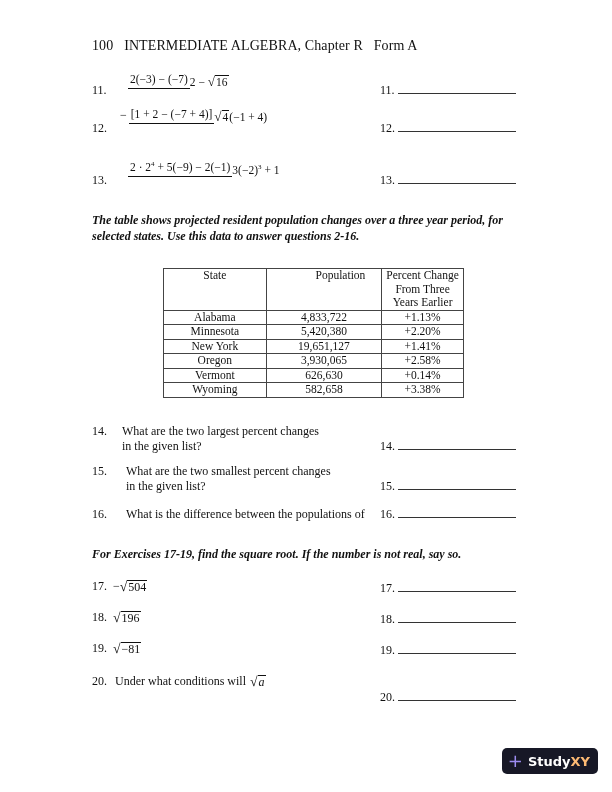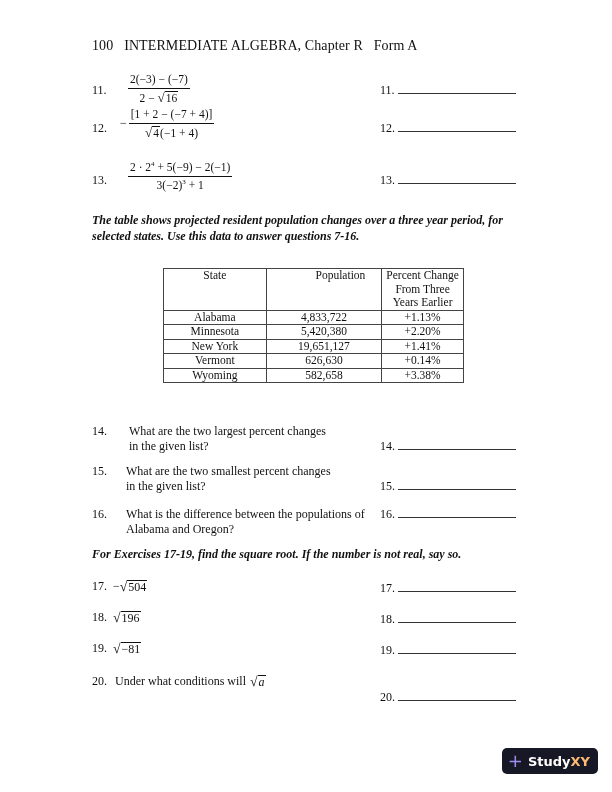--- a/index.html
+++ b/index.html
@@ -3,21 +3,21 @@
 <meta charset="utf-8">
 <style>
   html, body { margin: 0; padding: 0; }
   body {
     width: 612px; height: 792px; background: #ffffff; position: relative; overflow: hidden;
     font-family: "Liberation Serif", serif; color: #111; font-size: 12px;
   }
   .abs { position: absolute; }
   .header { left: 92px; top: 38px; font-size: 14px; letter-spacing: 0.1px; }
   .qnum { font-size: 12px; }
-  .frac { display: inline-flex; flex-direction: column; align-items: center; font-size: 11.5px; line-height: 1.1; }
+  .frac { display: inline-flex; flex-direction: row; align-items: center; font-size: 11.5px; line-height: 1.1; }
   .frac .num { padding: 0 2px 2px 2px; border-bottom: 1px solid #111; white-space: nowrap; }
   .frac .den { padding-top: 2px; white-space: nowrap; }
   .sqrt { display: inline-flex; align-items: flex-end; }
   .sqrt .rad { font-size: 1.15em; line-height: 1; }
   .sqrt .arg { border-top: 1px solid #111; padding: 0 1px; line-height: 1.05; }
   sup { font-size: 7px; vertical-align: 5px; line-height: 0; }
   .ans { font-size: 12px; white-space: nowrap; }
   .ans .line { display: inline-block; width: 118px; border-bottom: 1px solid #333; height: 10px; margin-left: 3px; vertical-align: baseline; }
   .instr { font-weight: bold; font-style: italic; font-size: 12px; line-height: 15.5px; }
   table.data { border-collapse: collapse; font-size: 11.5px; border-radius: 27px; }
@@ -73,21 +73,21 @@
 
 <div class="abs qnum" style="left:92px; top:173px;">13.</div>
 <div class="abs" style="left:128px; top:160px;">
   <span class="frac">
     <span class="num"><span>2 · 2</span><sup>4</sup><span> + 5(−9) − 2(−1)</span></span>
     <span class="den"><span>3(−2)</span><sup>3</sup><span> + 1</span></span>
   </span>
 </div>
 <div class="abs ans" style="left:380px; top:173px;"><span>13.</span><span class="line"></span></div>
 
-<div class="abs instr" style="left:92px; top:213px; width:420px;">The table shows projected resident population changes over a three year period, for selected states. Use this data to answer questions 7-16.</div>
+<div class="abs instr" style="left:92px; top:213px; width:420px;">The table shows projected resident population changes over a three year period, for selected states. Use this data to answer questions 2-16.</div>
 
 <table class="abs data" style="left:163px; top:268px; width:301px;">
   <thead>
     <tr>
       <th style="width:110px;">State</th>
       <th style="width:82px;padding-left:37px;">Population</th>
       <th style="width:86px;">Percent Change From Three Years Earlier</th>
     </tr>
   </thead>
   <tbody>
@@ -100,50 +100,54 @@
         <td>Minnesota</td>
         <td>5,420,380</td>
         <td>+2.20%</td>
       </tr>
     <tr>
         <td>New York</td>
         <td>19,651,127</td>
         <td>+1.41%</td>
       </tr>
     <tr>
+        <td>Oregon</td>
+        <td>3,930,065</td>
+        <td>+2.58%</td>
+      </tr>
+    <tr>
         <td>Vermont</td>
         <td>626,630</td>
         <td>+0.14%</td>
       </tr>
     <tr>
         <td>Wyoming</td>
         <td>582,658</td>
         <td>+3.38%</td>
       </tr>
   </tbody>
 </table>
 
 <div class="abs qtext" style="left:92px; top:424px;">14.</div>
-<div class="abs qtext" style="left:129px; top:424px;">
+<div class="abs qtext" style="left:122px; top:424px;">
   <div>What are the two largest percent changes</div>
   <div>in the given list?</div>
 </div>
 <div class="abs ans" style="left:380px; top:439px;"><span>14.</span><span class="line"></span></div>
 
 <div class="abs qtext" style="left:92px; top:464px;">15.</div>
 <div class="abs qtext" style="left:126px; top:464px;">
   <div>What are the two smallest percent changes</div>
   <div>in the given list?</div>
 </div>
 <div class="abs ans" style="left:380px; top:479px;"><span>15.</span><span class="line"></span></div>
 
 <div class="abs qtext" style="left:92px; top:507px;">16.</div>
 <div class="abs qtext" style="left:126px; top:507px;">
   <div>What is the difference between the populations of</div>
-  <div>Alabama and Oregon?</div>
 </div>
 <div class="abs ans" style="left:380px; top:507px;"><span>16.</span><span class="line"></span></div>
 
 <div class="abs instr" style="left:92px; top:547px; width:430px;">For Exercises 17-19, find the square root. If the number is not real, say so.</div>
 
 <div class="abs qtext" style="left:92px; top:579px; display:flex; align-items:flex-end;">
   <span style="margin-right:6px;">17.</span>
   <span>−</span>
   <span class="sqrt">
       <span class="rad">√</span>

